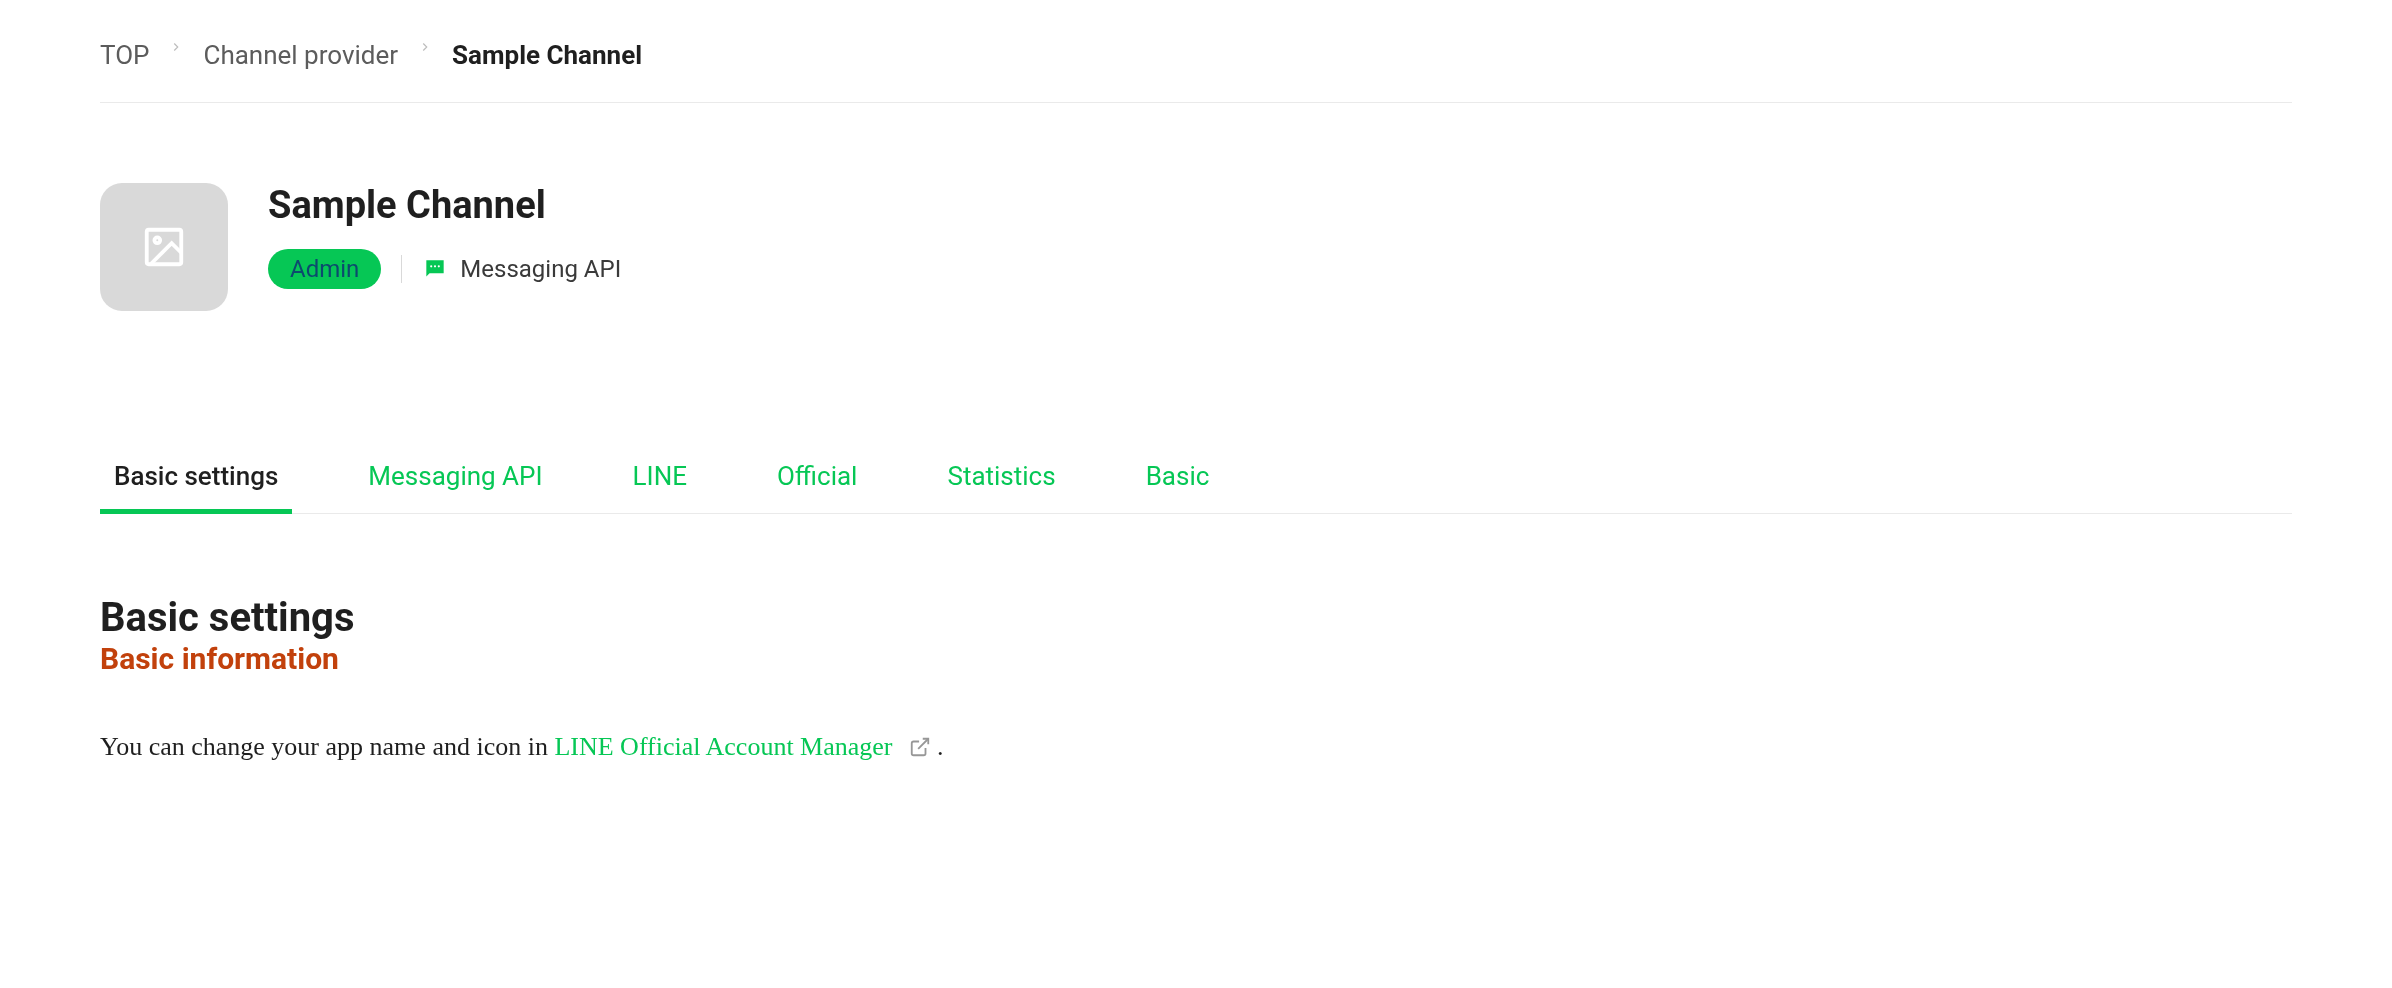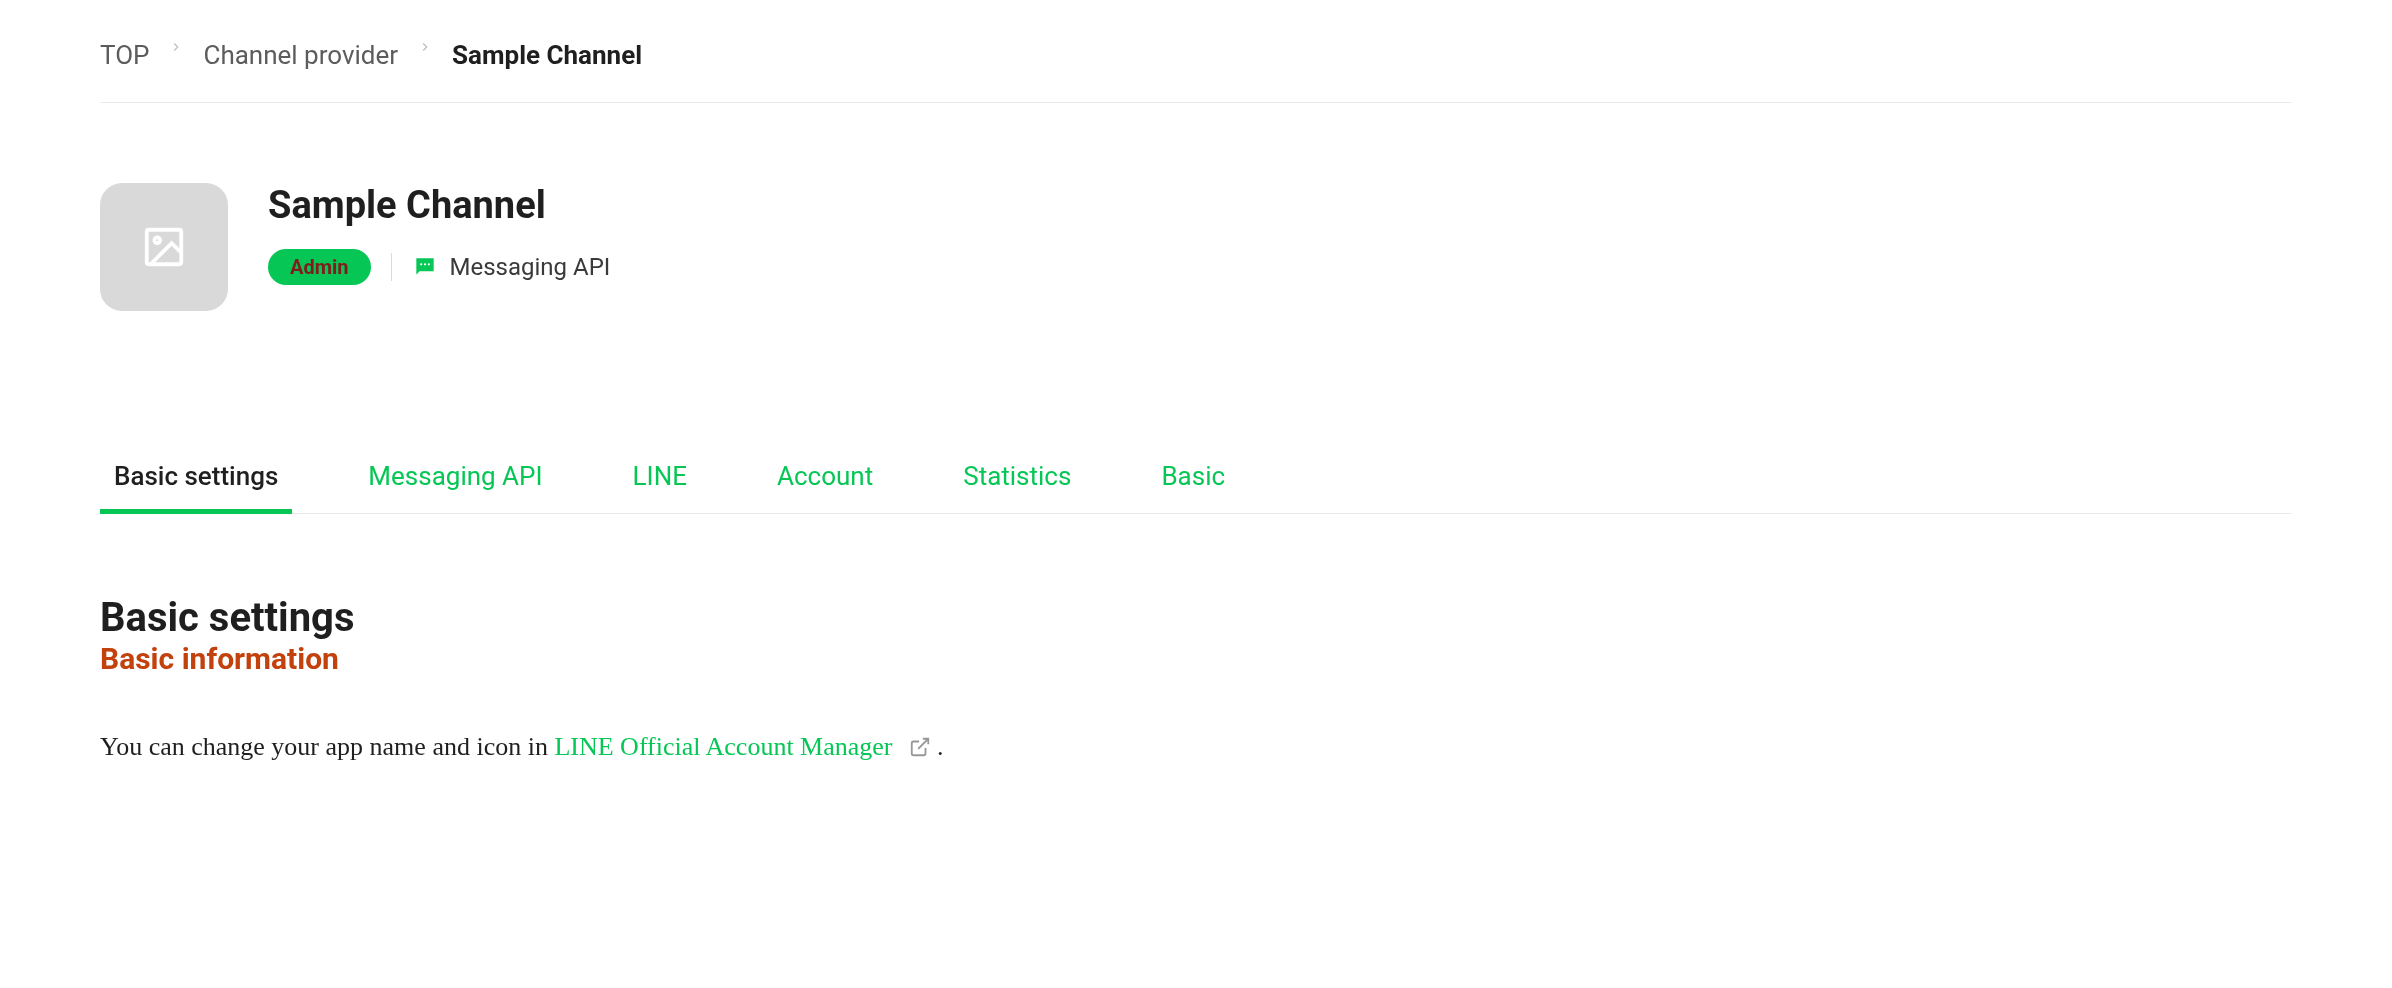--- a/index.html
+++ b/index.html
@@ -78,23 +78,23 @@
     font-weight: 700;
     color: #1f1f1f;
   }
   .badge-row {
     display: flex;
     align-items: center;
     gap: 20px;
   }
   .badge {
     background: #06c755;
-    color: #7f1d1d;
-    font-size: 20px;
-    font-weight: 700;
+    color: #0c4a6e;
+    font-size: 24px;
+    font-weight: 400;
     padding: 6px 22px;
     border-radius: 22px;
   }
   .divider-v {
     width: 1px;
     height: 28px;
     background: #d9d9d9;
   }
   .channel-type {
     display: flex;
@@ -212,21 +212,21 @@
           <span>Messaging API</span>
         </span>
       </div>
     </div>
   </div>
 
   <div class="tabs">
     <div class="tab active">Basic settings</div>
     <div class="tab">Messaging API</div>
     <div class="tab">LINE</div>
-    <div class="tab">Account</div>
+    <div class="tab">Official</div>
     <div class="tab">Statistics</div>
     <div class="tab">Basic</div>
   </div>
 
   <div class="content">
     <h2 class="section-title">Basic settings</h2>
     <h3 class="subsection-title">Basic information</h3>
     <p class="info-text">
       <span>You can change your app name and icon in </span><span class="link">
           <span>LINE Official Account Manager</span>

